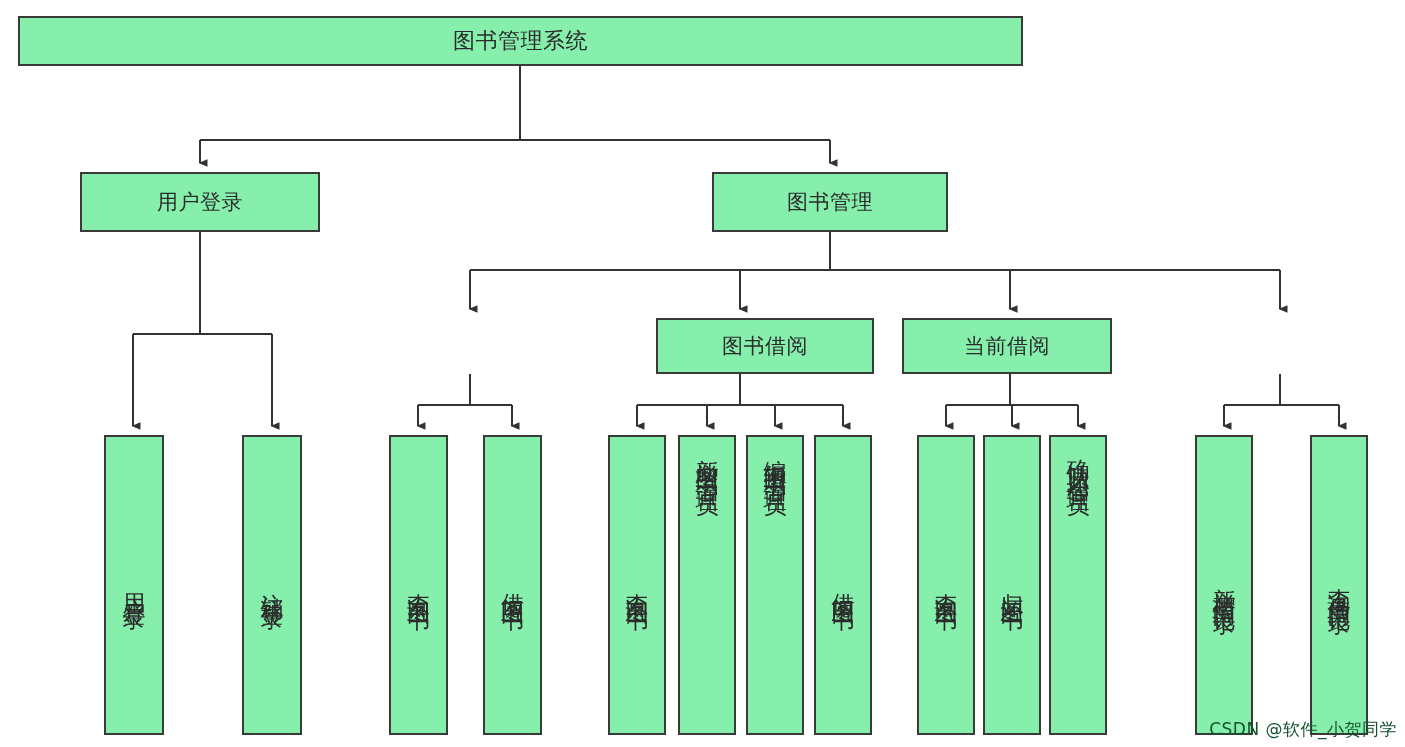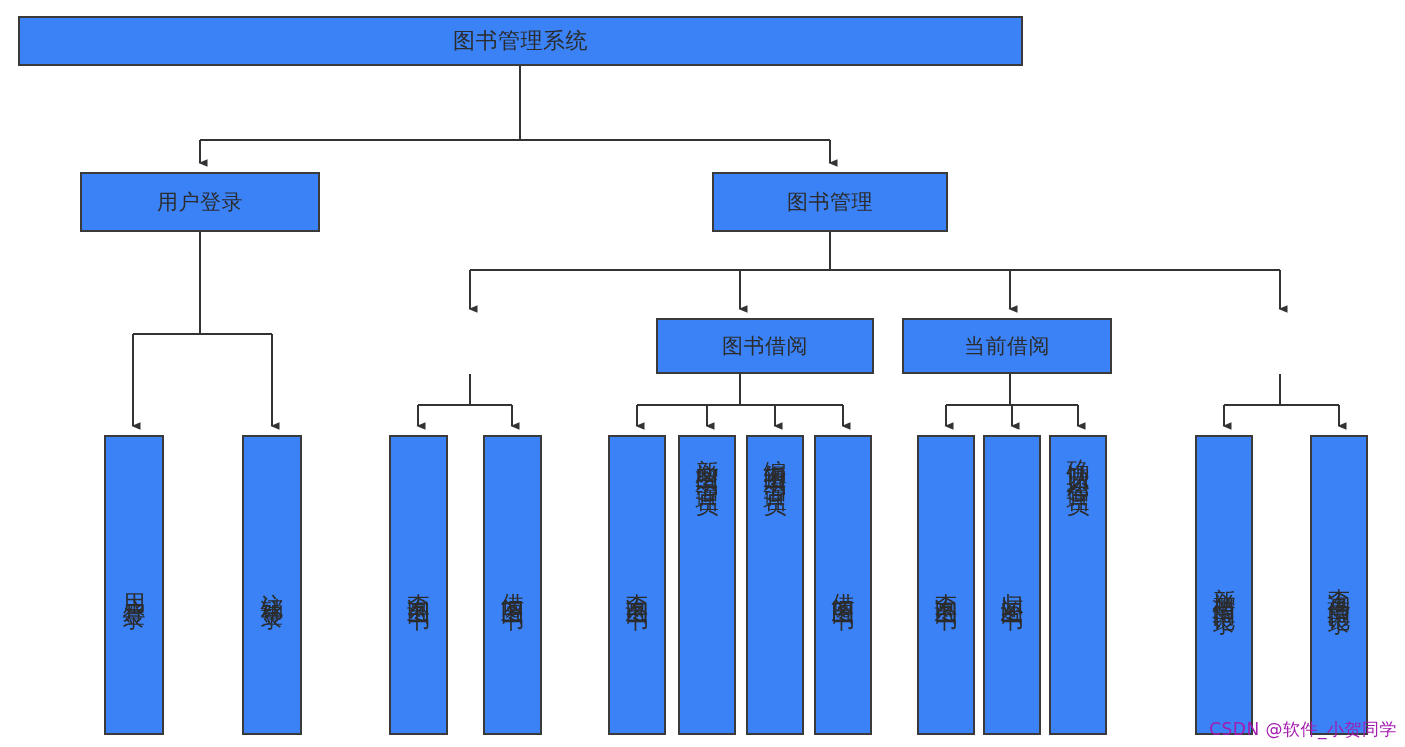--- a/index.html
+++ b/index.html
@@ -23,21 +23,21 @@
     left: 0;
     top: 0;
     width: 1405px;
     height: 747px;
     pointer-events: none;
   }
   .node {
     position: absolute;
     box-sizing: border-box;
     border: 2.4px solid #3a3a3a;
-    background: #3b82f6;
+    background: #86efac;
     display: flex;
     align-items: center;
     justify-content: center;
     color: #2b2b2b;
   }
   .node.root {
     border-width: 2.6px;
   }
   .node-label {
     display: block;
@@ -74,21 +74,21 @@
   }
   .node.v.center {
     align-items: center;
     padding-top: 0;
   }
   .watermark {
     position: absolute;
     right: 8px;
     bottom: 6px;
     font-size: 17px;
-    color: #a21caf;
+    color: #14532d;
     white-space: nowrap;
     letter-spacing: 0.5px;
   }
 </style>
 </head>
 <body>
 
 <div id="canvas">
 
   <svg id="edges" viewBox="0 0 1405 747" width="1405" height="747" xmlns="http://www.w3.org/2000/svg">

